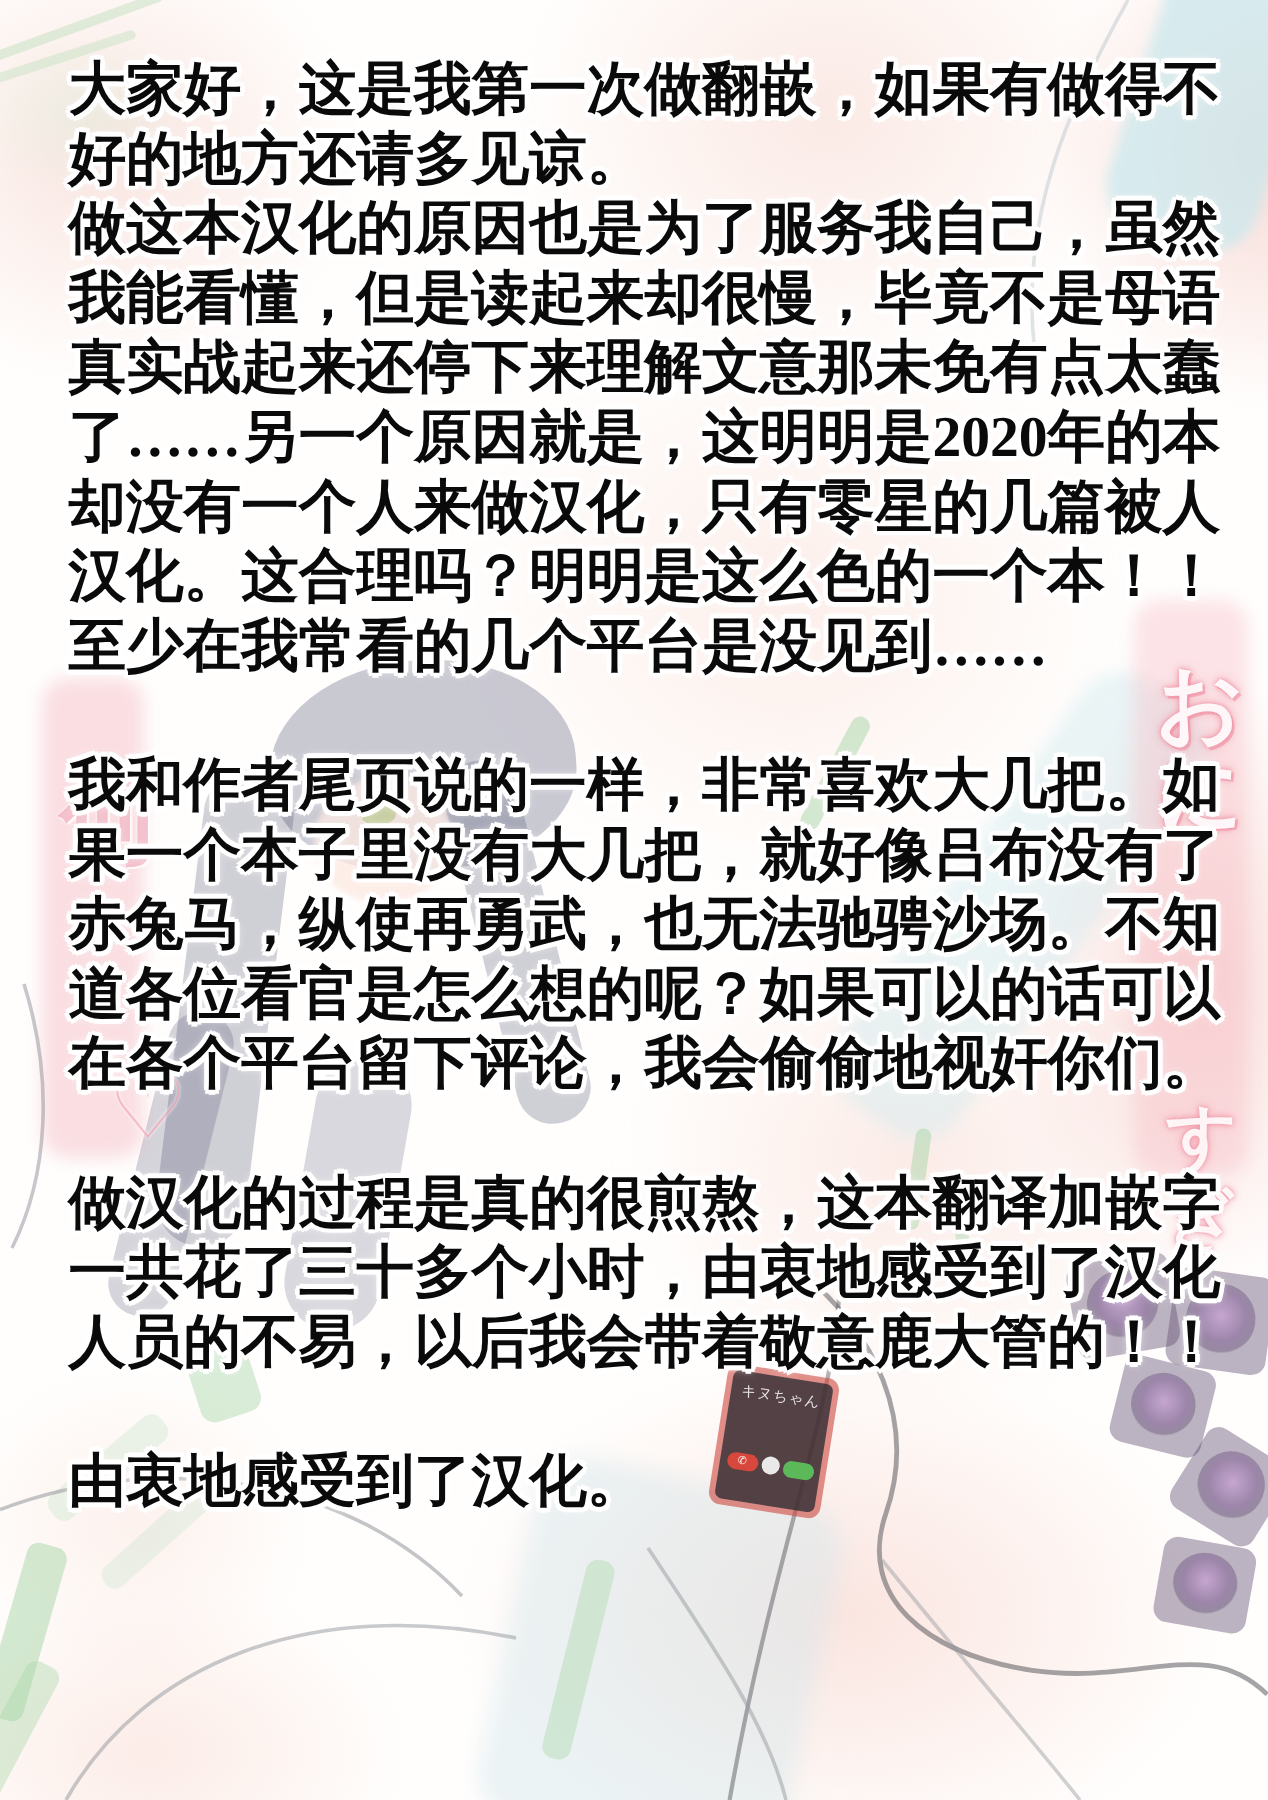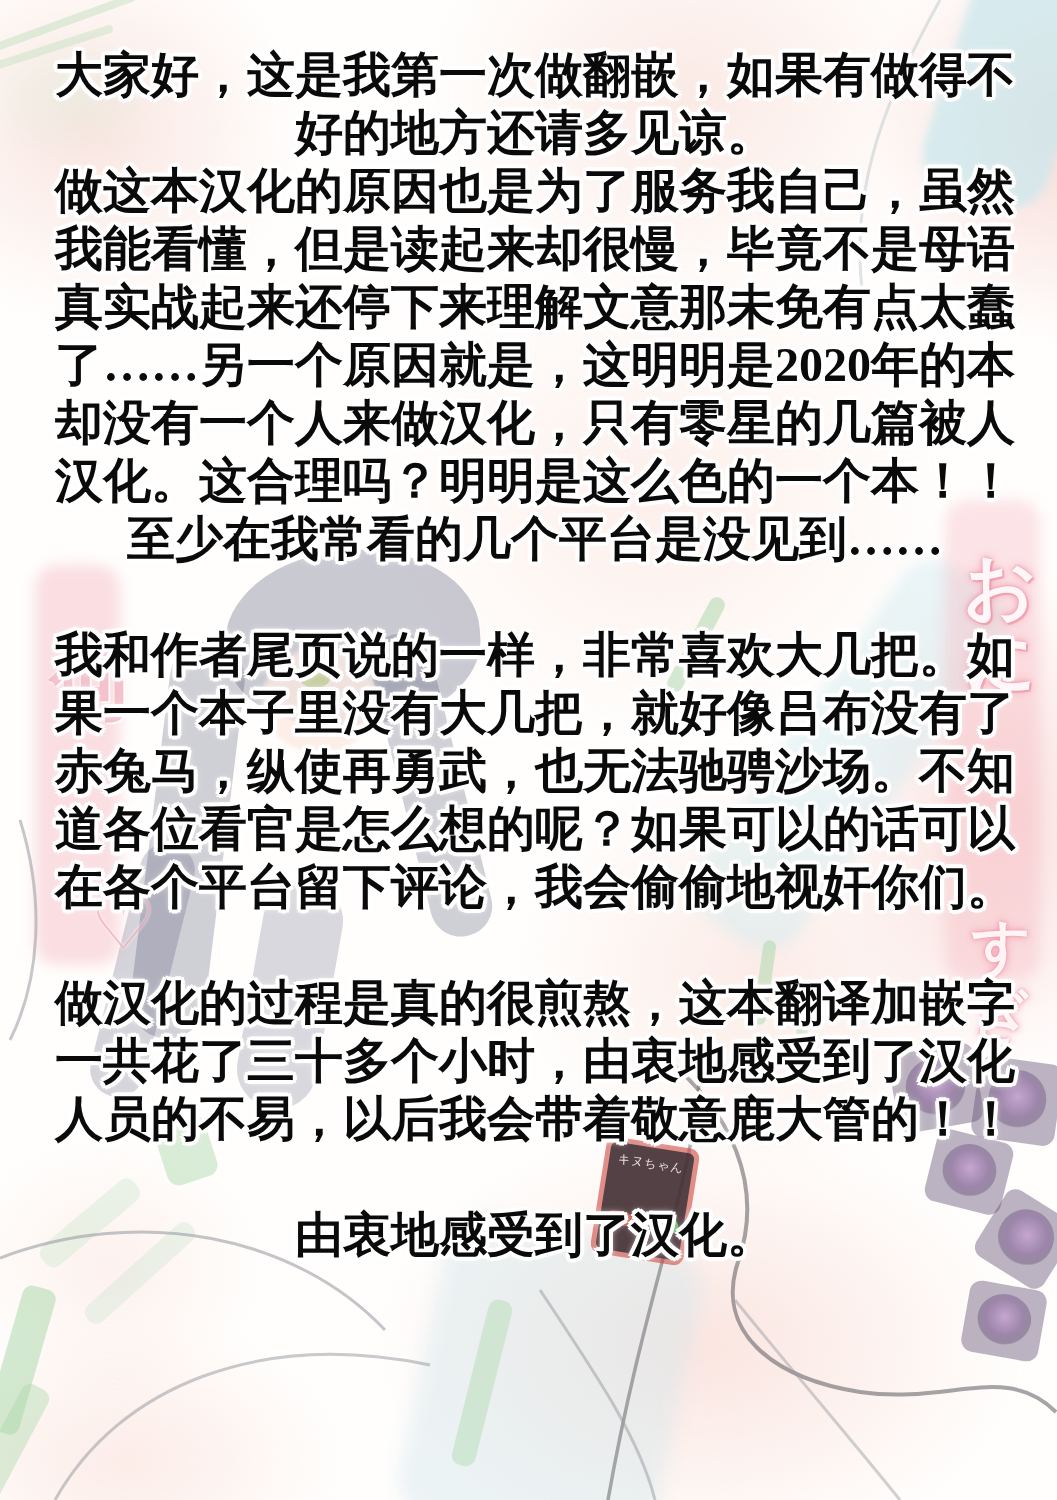--- a/index.html
+++ b/index.html
@@ -79,26 +79,25 @@
   .pill.decline{width:26px;background:rgba(222,72,60,.95);color:#fff;font-size:9px;line-height:1;}
   .pill.accept{width:26px;background:rgba(92,192,92,.95);}
   .knob{width:15px;height:15px;border-radius:50%;background:rgba(242,242,242,.95);}
   svg.lines{position:absolute;left:0;top:0;}
   
   .note{
     position:absolute;left:40px;top:46px;width:990px;z-index:5;
     font-size:48px;font-weight:bold;line-height:58px;color:#0a0a0a;
   }
   .note p{
-    margin:0 0 58px 0;white-space:pre-line;
+    margin:0 0 58px 17px;white-space:pre-line;
     text-shadow:
       -3px -3px 0 #fff, 3px -3px 0 #fff, -3px 3px 0 #fff, 3px 3px 0 #fff,
       -4px 0 0 #fff, 4px 0 0 #fff, 0 -4px 0 #fff, 0 4px 0 #fff,
       0 0 6px #fff, 0 0 10px #fff;
-    text-align: center;
   }
 </style>
 </head>
 <body>
 
 <div class="page">
 
   <div class="bg">
 
     <div class="blob b-tl"></div>

